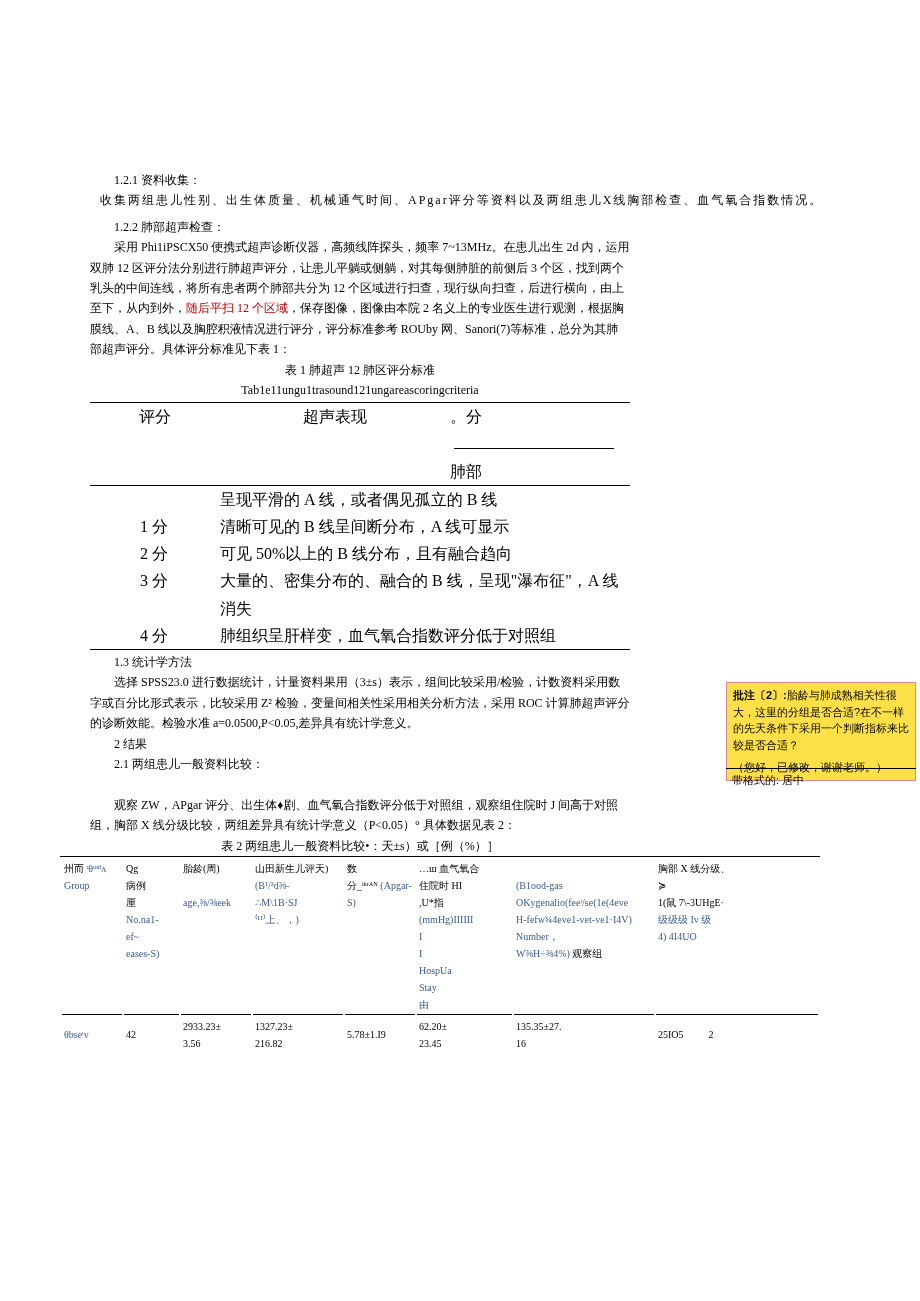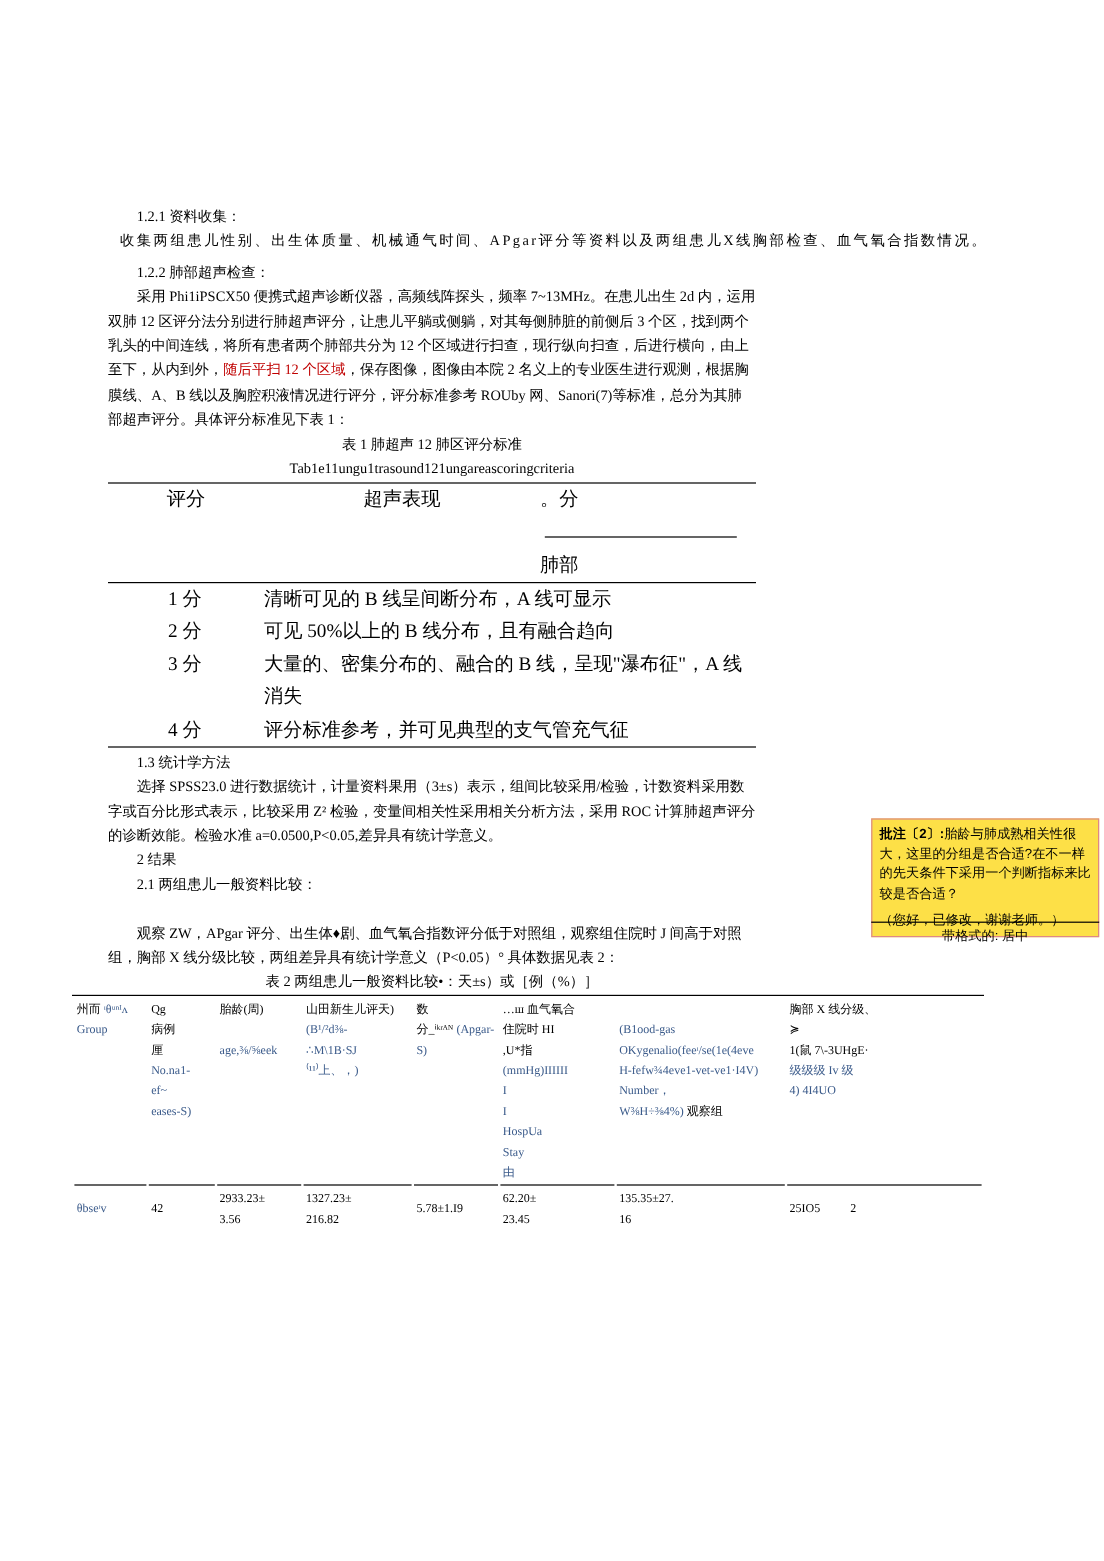--- a/index.html
+++ b/index.html
@@ -50,21 +50,20 @@
   .comment .clabel { font-weight: bold; }
   .fmtnote {
     position: absolute;
     right: 4px;
     top: 768px;
     width: 190px;
     border-top: 1px solid #000;
     font-size: 11px;
     padding: 2px 6px;
     font-family: "Microsoft YaHei", sans-serif;
-    text-align: center;
   }
 </style>
 </head>
 <body>
 
 <div class="content">
 
   <p class="sec-head">1.2.1 资料收集：</p>
 
   <p class="wide-line" style="margin-left:-40px;width:900px">收集两组患儿性别、出生体质量、机械通气时间、APgar评分等资料以及两组患儿X线胸部检查、血气氧合指数情况。</p>
@@ -82,34 +81,38 @@
     <div class="table1-hdr table1-top">
       <div class="c1">评分</div>
       <div class="c2">超声表现</div>
       <div class="c3">
         <span>。分</span>
         <span style="border-bottom:1px solid #000;display:inline-block;width:160px;margin:0 4px"></span>
         <span>肺部</span>
       </div>
     </div>
     <div class="table1-row">
+      <div class="c1"></div>
+      <div class="c2" style="text-align:left;padding-left:0">呈现平滑的 A 线，或者偶见孤立的 B 线</div>
+    </div>
+    <div class="table1-row">
       <div class="c1">1 分</div>
       <div class="c2">清晰可见的 B 线呈间断分布，A 线可显示</div>
     </div>
     <div class="table1-row">
       <div class="c1">2 分</div>
       <div class="c2">可见 50%以上的 B 线分布，且有融合趋向</div>
     </div>
     <div class="table1-row">
       <div class="c1">3 分</div>
       <div class="c2">大量的、密集分布的、融合的 B 线，呈现"瀑布征"，A 线消失</div>
     </div>
     <div class="table1-row table1-bot">
       <div class="c1">4 分</div>
-      <div class="c2">评分标准参考，并可见典型的支气管充气征</div>
+      <div class="c2">肺组织呈肝样变，血气氧合指数评分低于对照组</div>
     </div>
   </div>
 
   <p class="sec-head">1.3 统计学方法</p>
   <p class="para">选择 SPSS23.0 进行数据统计，计量资料果用（3±s）表示，组间比较采用/检验，计数资料采用数字或百分比形式表示，比较采用 Z² 检验，变量间相关性采用相关分析方法，采用 ROC 计算肺超声评分的诊断效能。检验水准 a=0.0500,P&lt;0.05,差异具有统计学意义。</p>
 
   <p class="sec-head">2 结果</p>
   <p class="sec-head">2.1 两组患儿一般资料比较：</p>
   <br>
   <p class="para">观察 ZW，APgar 评分、出生体♦剧、血气氧合指数评分低于对照组，观察组住院时 J 间高于对照组，胸部 X 线分级比较，两组差异具有统计学意义（P&lt;0.05）° 具体数据见表 2：</p>

